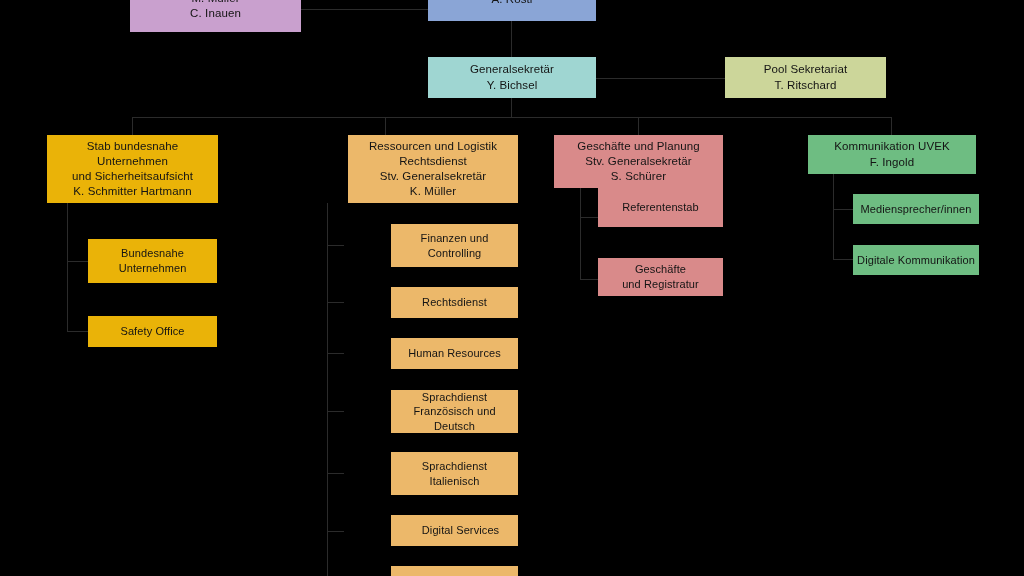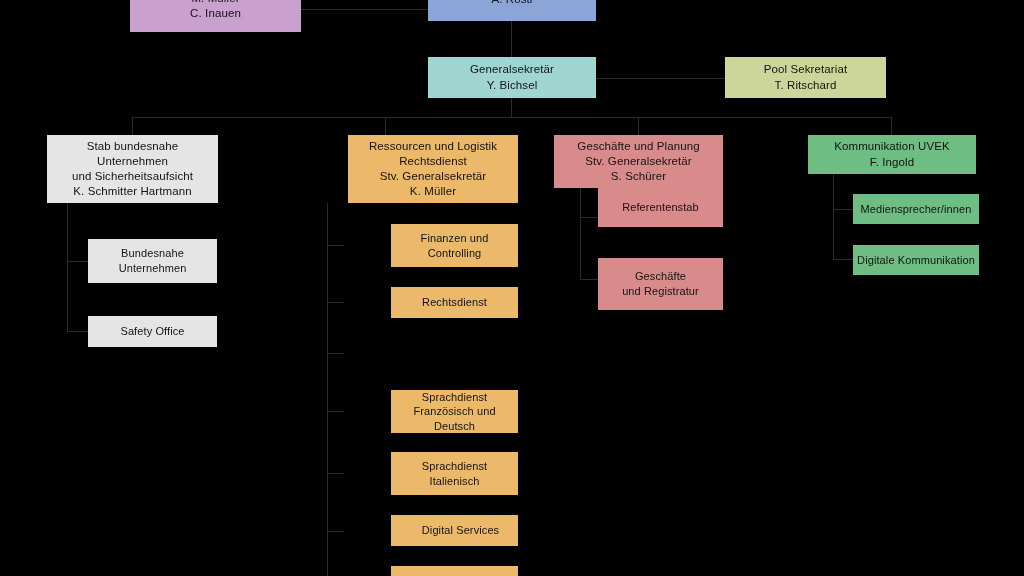--- a/index.html
+++ b/index.html
@@ -25,21 +25,21 @@
   .node span{display:block;width:100%;}
 
   .line{position:absolute;background:#2b2b2b;}
   .line.h{height:1px;}
   .line.v{width:1px;}
 
   .c-purple{background:#c9a0ce;}
   .c-blue  {background:#8aa5d6;}
   .c-teal  {background:#9fd6d2;}
   .c-olive {background:#ccd69a;align-items:center;}
-  .c-ltblue{background:#e5e5e5;}
+  .c-ltblue{background:#eab308;}
   .c-orange{background:#ecb86a;margin-left:48px;}
   .c-rose  {background:#d98a8a;}
   .c-green {background:#6ebd82;}
   .fs12{font-size:11.5px;}
   .fs11{font-size:11px;}
 </style>
 </head>
 <body>
 
 <div id="chart">
@@ -130,39 +130,42 @@
     <span>Safety Office</span>
   </div>
 
   <div class="node c-orange fs11" style="left:343px;top:224px;width:127px;height:43px;">
     <span>Finanzen und
 Controlling</span>
   </div>
   <div class="node c-orange fs11" style="left:343px;top:287px;width:127px;height:31px;">
     <span>Rechtsdienst</span>
   </div>
+  <div class="node c-orange fs11" style="left:343px;top:338px;width:127px;height:31px;">
+    <span>Human Resources</span>
+  </div>
   <div class="node c-orange fs11" style="left:343px;top:390px;width:127px;height:43px;">
     <span>Sprachdienst
 Französisch und Deutsch</span>
   </div>
   <div class="node c-orange fs11" style="left:343px;top:452px;width:127px;height:43px;">
     <span>Sprachdienst
 Italienisch</span>
   </div>
   <div class="node c-orange fs11" style="left:343px;top:515px;width:127px;height:31px;padding-left:16px;">
     <span>Digital Services</span>
   </div>
   <div class="node c-orange fs11" style="left:343px;top:566px;width:127px;height:31px;">
     <span></span>
   </div>
 
   <div class="node c-rose fs11" style="left:598px;top:187px;width:125px;height:40px;">
     <span>Referentenstab</span>
   </div>
-  <div class="node c-rose fs11" style="left:598px;top:258px;width:125px;height:52px;">
+  <div class="node c-rose fs11" style="left:598px;top:258px;width:125px;height:38px;">
     <span>Geschäfte
 und Registratur</span>
   </div>
 
   <div class="node c-green fs11" style="left:853px;top:194px;width:126px;height:30px;">
     <span>Mediensprecher/innen</span>
   </div>
   <div class="node c-green fs11" style="left:853px;top:245px;width:126px;height:30px;">
     <span>Digitale Kommunikation</span>
   </div>

